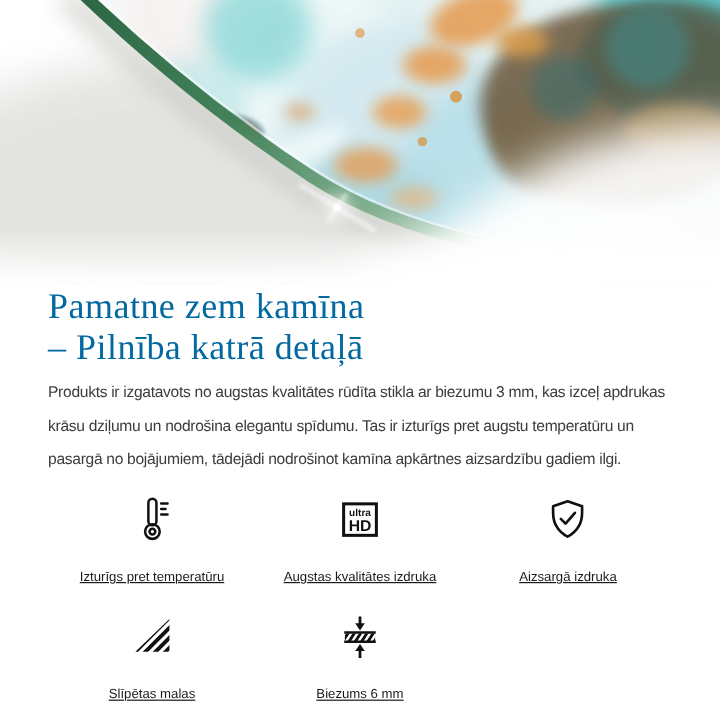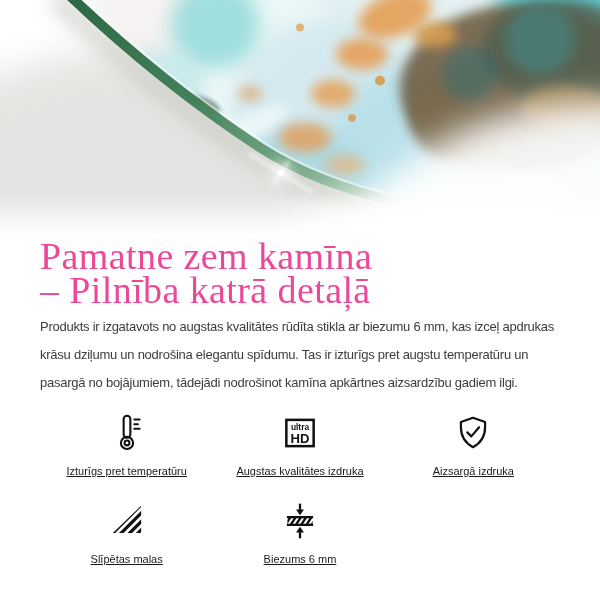--- a/index.html
+++ b/index.html
@@ -5,32 +5,32 @@
   html,body{margin:0;padding:0;background:#ffffff;}
   .frame{
     width:600px;height:600px;position:relative;overflow:hidden;
     background:#ffffff;font-family:"Liberation Sans",sans-serif;
   }
   .hero{width:600px;height:236px;overflow:hidden;}
   .hero svg{display:block;}
   .content{padding:0 40px;}
   h1.title{
     font-family:"Liberation Serif","DejaVu Serif",serif;
-    font-weight:400;font-size:38px;line-height:34px;letter-spacing:.4px;
-    color:#ec4899;margin:3px 0 6px 0;
+    font-weight:400;font-size:30px;line-height:34px;letter-spacing:.4px;
+    color:#0369a1;margin:3px 0 6px 0;
   }
   p.desc{
     margin:0 0 14px 0;max-width:552px;
     font-size:13px;line-height:28px;letter-spacing:-.25px;color:#3c3c3c;
   }
   .features{
     display:grid;grid-template-columns:1fr 1fr 1fr;row-gap:20px;
     margin-top:0;text-align:center;
   }
-  .feature{display:flex;flex-direction:column;align-items:center;gap:9px;}
+  .feature{display:flex;flex-direction:column;align-items:center;gap:19px;}
   .feature .icon{width:44px;height:44px;display:flex;align-items:center;justify-content:center;}
   .feature .icon svg{width:42px;height:42px;display:block;}
   .feature .label{font-size:11px;color:#1a1a1a;line-height:15px;text-decoration:underline;}
   .ihd-small{font:bold 8px "Liberation Sans",sans-serif;}
   .ihd-big{font:bold 12.5px "Liberation Sans",sans-serif;}
 </style>
 </head>
 <body>
 
 <div class="frame">
@@ -125,21 +125,21 @@
       </g>
     </svg>
   </div>
 
   <div class="content">
     <h1 class="title">
       <span>Pamatne zem kamīna</span><br>
       <span>– Pilnība katrā detaļā</span>
     </h1>
 
-    <p class="desc">Produkts ir izgatavots no augstas kvalitātes rūdīta stikla ar biezumu 6 mm, kas izceļ apdrukas krāsu dziļumu un nodrošina elegantu spīdumu. Tas ir izturīgs pret augstu temperatūru un pasargā no bojājumiem, tādejādi nodrošinot kamīna apkārtnes aizsardzību gadiem ilgi.</p>
+    <p class="desc">Produkts ir izgatavots no augstas kvalitātes rūdīta stikla ar biezumu 3 mm, kas izceļ apdrukas krāsu dziļumu un nodrošina elegantu spīdumu. Tas ir izturīgs pret augstu temperatūru un pasargā no bojājumiem, tādejādi nodrošinot kamīna apkārtnes aizsardzību gadiem ilgi.</p>
 
     <div class="features">
 
       <div class="feature">
         <span class="icon">
           <svg viewBox="0 0 40 40" fill="none" stroke="#111" stroke-width="2" stroke-linecap="round">
             <rect x="16.8" y="3.5" width="6.4" height="21" rx="3.2"></rect>
             <circle cx="20" cy="29.5" r="5.8"></circle>
             <circle cx="20" cy="29.5" r="2.3"></circle>
             <path d="M27 7.2 H32 M27 11.6 H30.4 M27 16 H32"></path>

